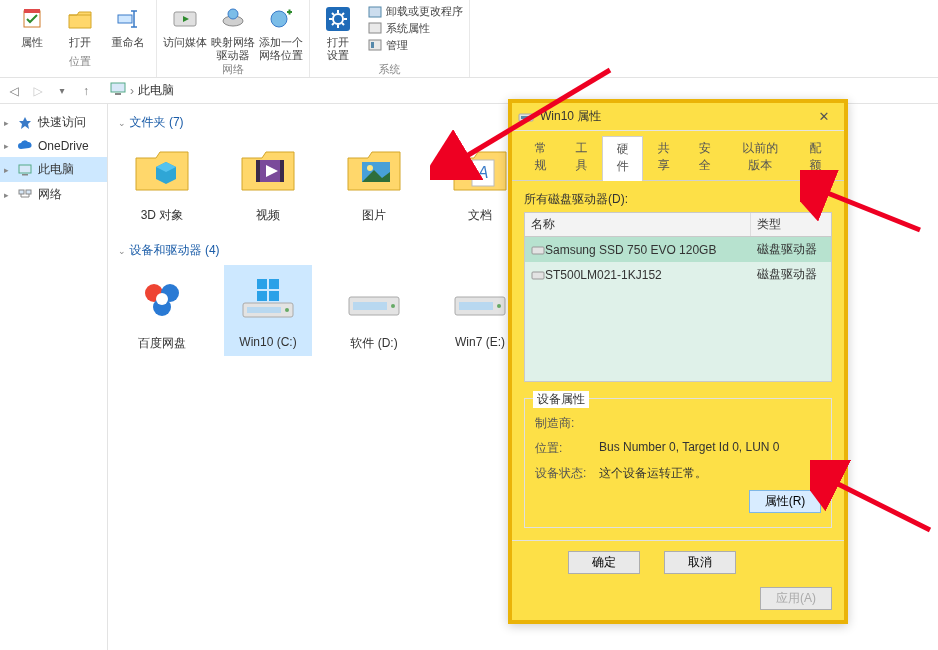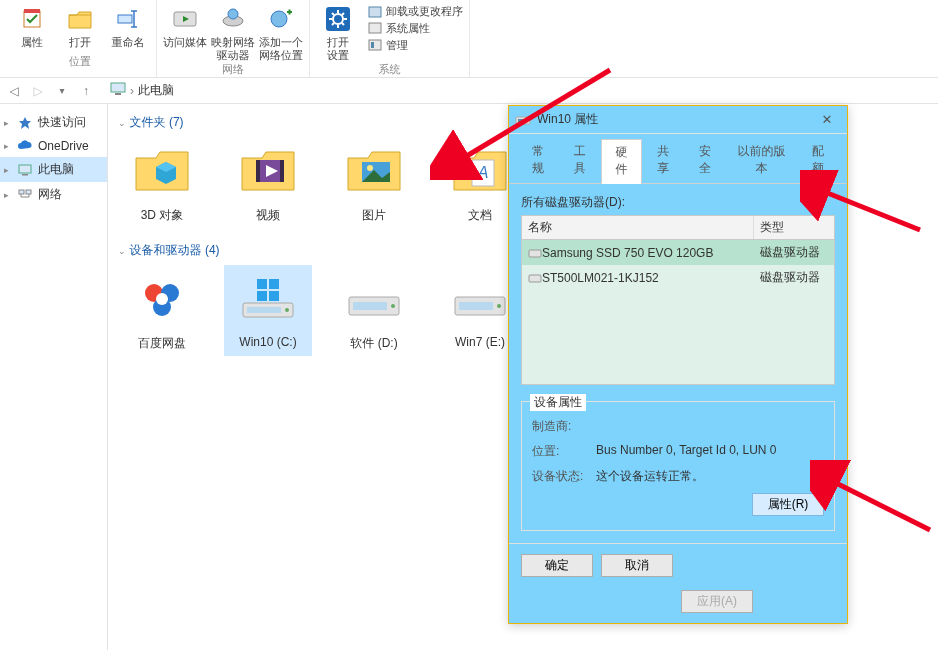--- a/index.html
+++ b/index.html
@@ -40,21 +40,21 @@
   .grid-item .g-icon { width:60px; height:60px; display:flex; align-items:center; justify-content:center; }
   .grid-item .g-label { font-size:12px; text-align:center; }
 
   
   .folder-svg { width:56px; height:46px; }
 
   
   .drive-svg { width:58px; height:44px; }
 
   
-  .dialog { position:absolute; left:508px; top:105px; width:340px; background:#7dd3fc; border:1px solid #eab308; box-shadow:0 2px 10px rgba(0,0,0,.2); }
+  .dialog { position:absolute; left:508px; top:99px; width:340px; background:#fde047; border:4px solid #eab308; box-shadow:0 2px 10px rgba(0,0,0,.2); }
   .dlg-title { height:28px; display:flex; align-items:center; padding:0 6px; border-bottom:1px solid #e3e3e3; }
   .dlg-title .t-icon { width:16px; height:16px; margin-right:6px; }
   .dlg-title .t-text { flex:1; font-size:12px; }
   .dlg-close { width:28px; height:20px; display:flex; align-items:center; justify-content:center; cursor:pointer; font-size:13px; color:#555; }
   .tabstrip { display:flex; padding:4px 8px 0 8px; gap:0; border-bottom:1px solid #d0d0d0;text-align:center; }
   .tab { padding:4px 10px 6px 10px; font-size:12px; color:#555; cursor:pointer; border:1px solid transparent; border-bottom:none; }
   .tab.active { border-color:#d0d0d0; background:#fff; position:relative; top:1px; }
   .dlg-body { padding:10px 12px 12px 12px; }
   .body-label { font-size:12px; margin-bottom:4px; }
   .drive-list { border:1px solid #c9c9c9; height:170px; background:#dff1e9; }
@@ -68,21 +68,21 @@
   .dl-row .row-icon { width:14px; height:12px; display:inline-flex; }
   .props-box { border:1px solid #e0e0e0; margin-top:16px; padding:8px 10px 14px 10px; position:relative; }
   .props-box .box-title { position:absolute; top:-8px; left:8px; background:#fff; padding:0 4px; font-size:12px; }
   .prop-row { display:flex; font-size:12px; margin:8px 0; }
   .prop-row .k { width:64px; color:#555; }
   .prop-row .v { flex:1; }
   .prop-btn-row { display:flex; justify-content:flex-end; margin-top:8px; }
   .win-btn { min-width:72px; height:23px; font-size:12px; border:1px solid #adadad; background:#e9e9e9; cursor:pointer; padding:0 8px; }
   .win-btn.focus { background:#d8ecff; border-color:#7eb7e6; }
   .win-btn[disabled] { color:#aaa; cursor:default;margin-top:36px; }
-  .dlg-footer { display:flex; gap:8px; padding:10px 12px; border-top:1px solid #e0e0e0; }
+  .dlg-footer { display:flex; justify-content:flex-end; gap:24px; padding:10px 12px; border-top:1px solid #e0e0e0; }
 
   
   .arrow { position:absolute; pointer-events:none; }
 </style>
 </head>
 <body>
 
 <div class="ribbon">
 
   <div class="ribbon-group">

